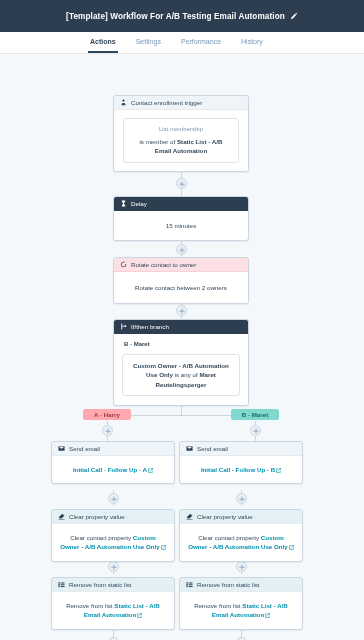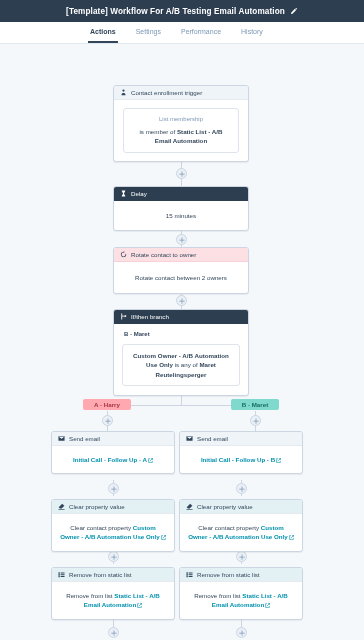--- a/index.html
+++ b/index.html
@@ -6,21 +6,21 @@
   html, body {
     width: 364px; height: 640px;
     font-family: "Liberation Sans", sans-serif;
     background: #f5f8fa;
     overflow: hidden;
   }
   .app { width: 364px; height: 640px; position: relative; background: #f5f8fa; }
 
   
   .topbar {
-    height: 22px; background: #2d3e50; color: #ffffff;
+    height: 32px; background: #2d3e50; color: #ffffff;
     display: flex; align-items: center; justify-content: center;
     gap: 5px;
   }
   .topbar-title { font-size: 8.2px; font-weight: 600; letter-spacing: .1px; }
   .pencil-icon { width: 8px; height: 8px; display: block; color: #ffffff; }
 
   
   .tabbar {
     height: 22px; background: #ffffff;
     border-bottom: 1px solid #e1e7ec;

